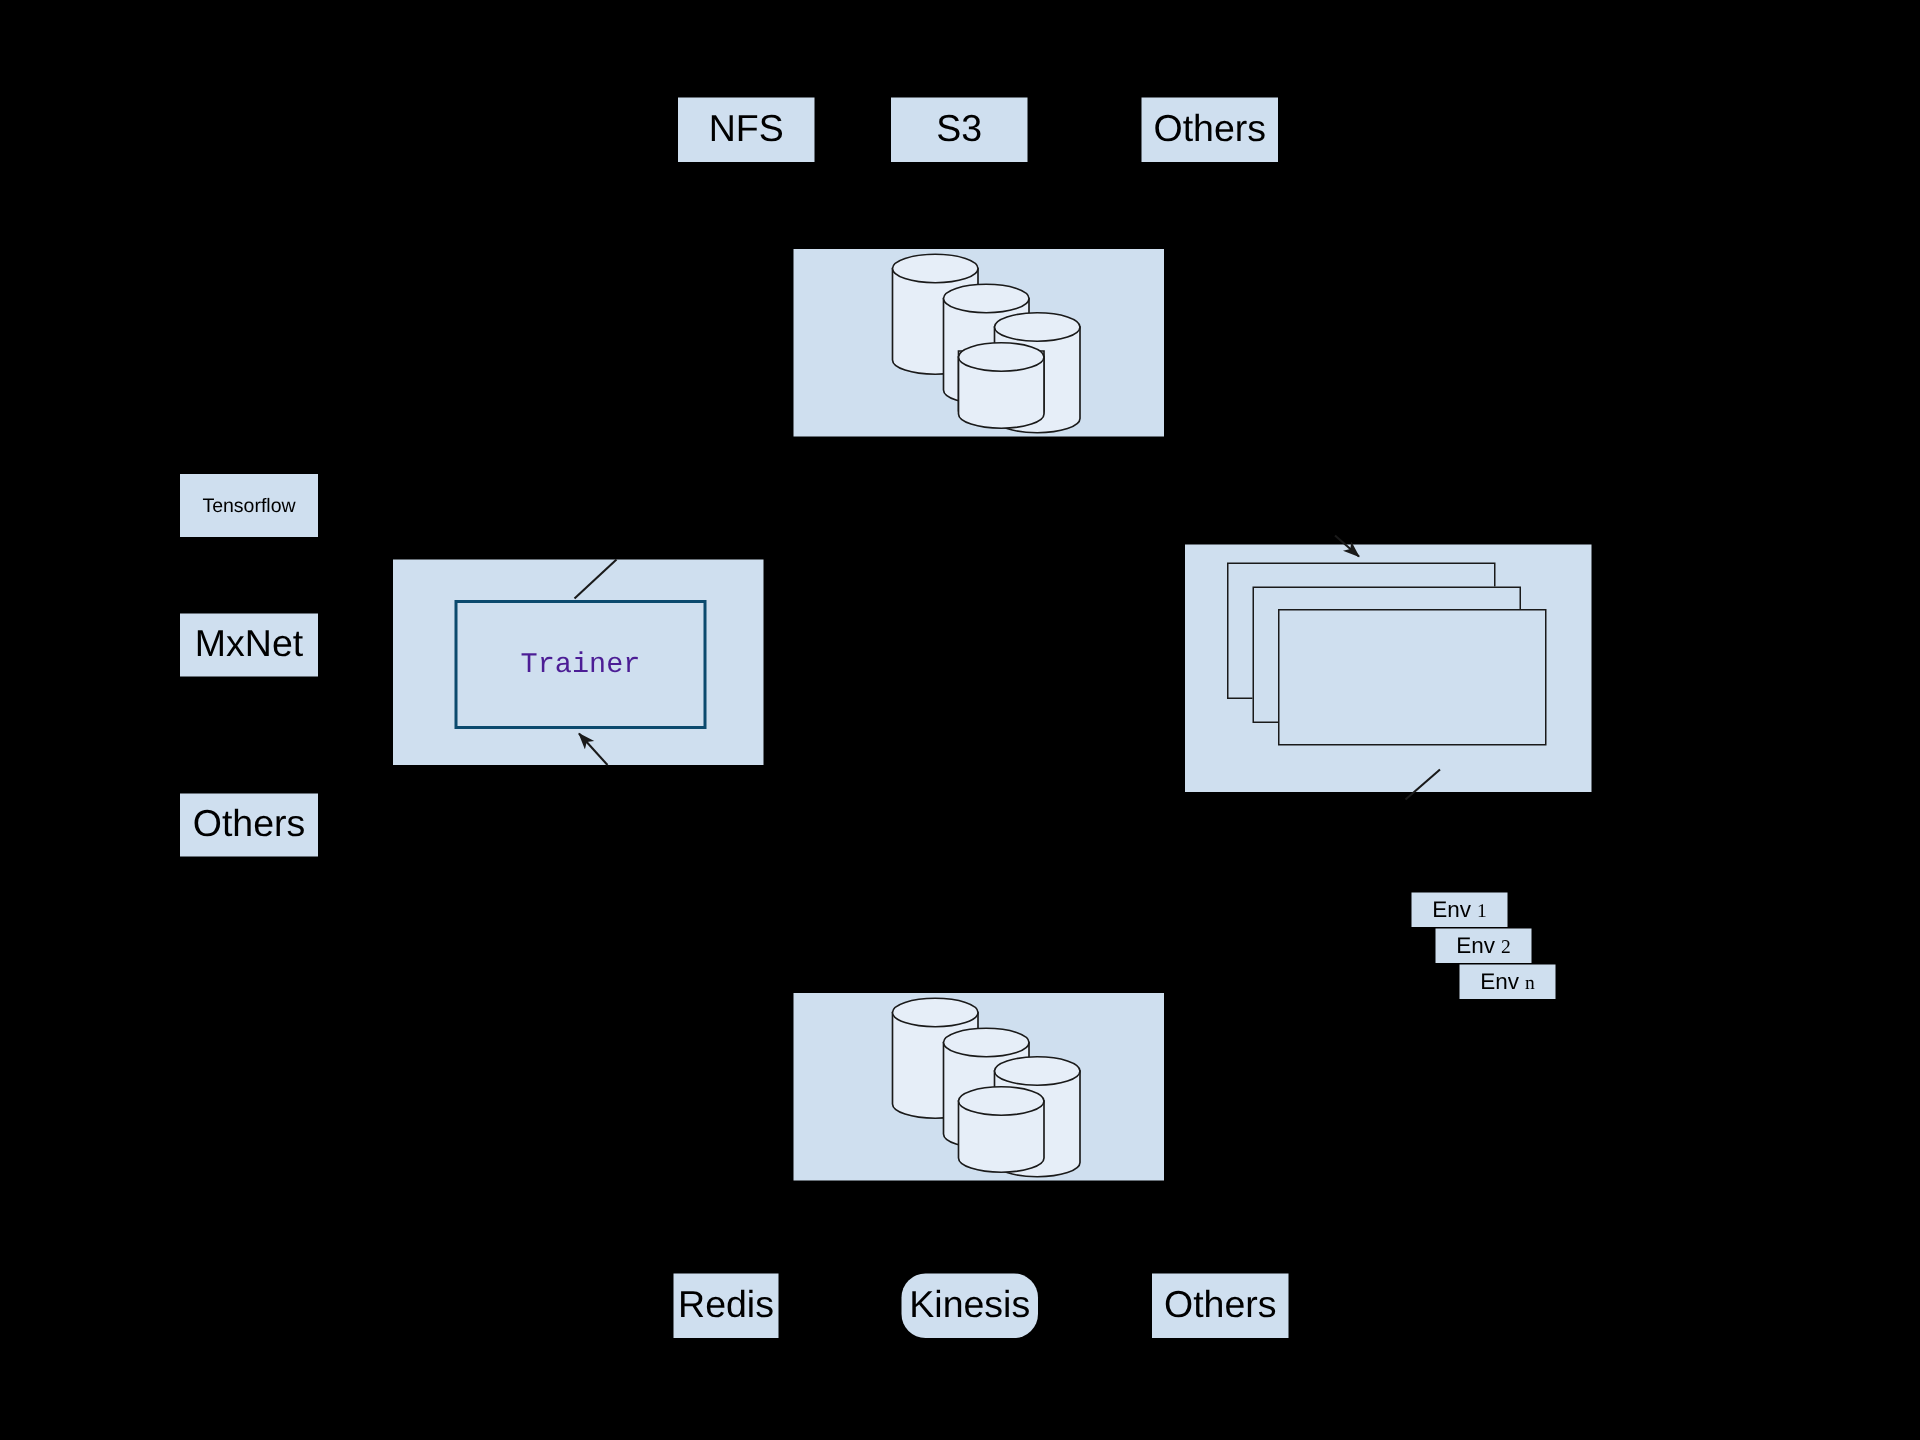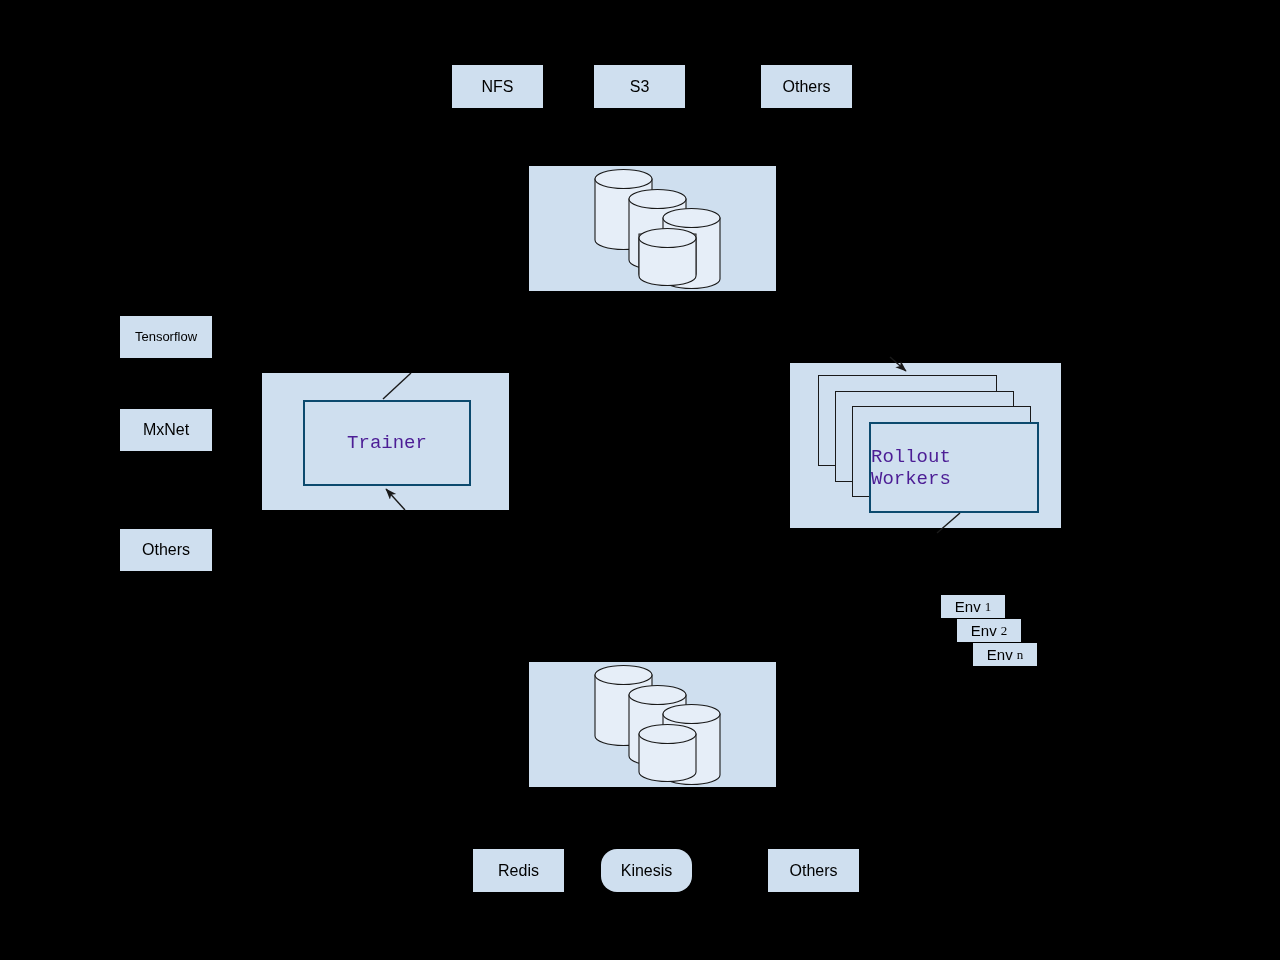--- a/index.html
+++ b/index.html
@@ -22,21 +22,21 @@
     box-sizing: border-box;
     background: #cfdfef;
     color: #000000;
     display: flex;
     align-items: center;
     justify-content: center;
     text-align: center;
     line-height: 1.1;
   }
   .label-box {
-    font-size: 16px;
+    font-size: 25px;
   }
   .label-box.small {
     font-size: 13px;
   }
   .container-box {
     background: #cfdfef;
   }
   .inner-rect {
     position: absolute;
     box-sizing: border-box;
@@ -141,23 +141,20 @@
   </div>
   <div class="inner-rect" style="left:303px; top:400px; width:168px; height:86px;">
     <span>Trainer</span>
   </div>
 
   <div class="node container-box" style="left:790px; top:363px; width:271px; height:165px;">
   </div>
   <div class="stack-rect" style="left:818px; top:375px; width:179px; height:91px;"></div>
   <div class="stack-rect" style="left:835px; top:391px; width:179px; height:91px;"></div>
   <div class="stack-rect" style="left:852px; top:406px; width:179px; height:91px;"></div>
-  <div class="inner-rect" style="left:869px; top:422px; width:170px; height:91px;">
-    <span>Rollout Workers</span>
-  </div>
 
   <div class="env-box" style="left:941px; top:583px; width:64px; height:23px;">
     <span>Env</span>
       <span class="idx">1</span>
   </div>
   <div class="env-box" style="left:957px; top:607px; width:64px; height:23px;">
     <span>Env</span>
       <span class="idx">2</span>
   </div>
   <div class="env-box" style="left:973px; top:631px; width:64px; height:23px;">
@@ -177,21 +174,21 @@
         <path d="M134,52 L134,113 A28.5,9.5 0 0 0 191,113 L191,52 Z"></path>
         <ellipse cx="162.5" cy="52" rx="28.5" ry="9.5"></ellipse>
       </g>
     <g fill="#e6eef8" stroke="#1a1a1a" stroke-width="1.1">
           <path d="M110,72 L110,110 A28.5,9.5 0 0 0 167,110 L167,72 Z"></path>
           <ellipse cx="138.5" cy="72" rx="28.5" ry="9.5"></ellipse>
         </g>
       </svg>
   </div>
 
-  <div class="node label-box" style="left:473px; top:849px; width:91px; height:43px;">
+  <div class="node label-box" style="left:449px; top:849px; width:70px; height:43px;">
     <span>Redis</span>
   </div>
   <div class="node label-box" style="left:601px; top:849px; width:91px; height:43px;border-radius:16px;">
     <span>Kinesis</span>
   </div>
   <div class="node label-box" style="left:768px; top:849px; width:91px; height:43px;">
     <span>Others</span>
   </div>
 
   <svg class="overlay" viewBox="0 0 1280 960" xmlns="http://www.w3.org/2000/svg">

